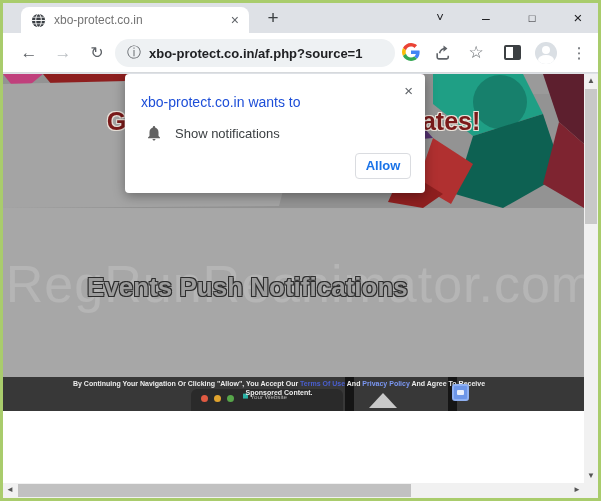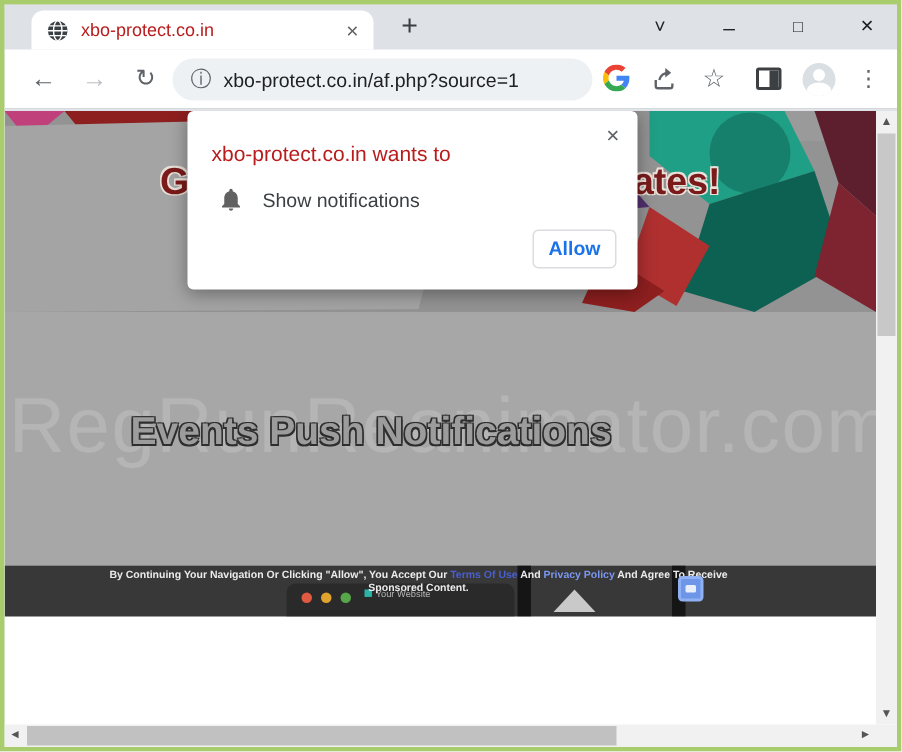--- a/index.html
+++ b/index.html
@@ -3,38 +3,38 @@
 <meta charset="utf-8">
 <style>
   * { margin:0; padding:0; box-sizing:border-box; }
   html,body { width:601px; height:501px; }
   body { font-family:"Liberation Sans", sans-serif; background:#fff; }
   .window { position:relative; width:601px; height:501px; border:3px solid #a9cc6c; background:#dee1e6; overflow:hidden; }
 
   
   .titlebar { position:absolute; left:0; top:0; width:595px; height:30px; background:#dee1e6; }
   .tab { position:absolute; left:18px; top:4px; width:228px; height:26px; background:#fff; border-radius:8px 8px 0 0; display:flex; align-items:center; padding:0 8px 0 10px; }
-  .tab-title { flex:1; font-size:12px; color:#b91c1c; margin-left:8px; white-space:nowrap; overflow:hidden; }
+  .tab-title { flex:1; font-size:12px; color:#737373; margin-left:8px; white-space:nowrap; overflow:hidden; }
   .tab-close { font-size:14px; color:#5f6368; cursor:pointer; padding:0 2px; }
   .newtab { position:absolute; left:258px; top:3px; font-size:19px; color:#3c4043; width:24px; height:24px; text-align:center; line-height:24px; cursor:pointer; }
   .wctl { position:absolute; top:0; height:30px; width:30px; text-align:center; line-height:30px; color:#202124; cursor:pointer; }
   .wctl.search { left:422px; font-size:13px; }
   .wctl.min { left:468px; font-size:14px; }
   .wctl.max { left:514px; font-size:11px; }
   .wctl.close { left:560px; font-size:15px; }
 
   
   .navbar { position:absolute; left:0; top:30px; width:595px; height:40px; background:#fff; border-bottom:1px solid #d6d9dc; }
   .navic { position:absolute; top:0; height:40px; width:28px; text-align:center; line-height:40px; color:#5f6368; font-size:17px; cursor:pointer; }
   .navic.back { left:12px; }
   .navic.fwd { left:46px; color:#bcc0c4; }
   .navic.reload { left:80px; font-size:16px; }
   .omnibox { position:absolute; left:112px; top:6px; width:280px; height:28px; background:#eef1f3; border-radius:14px; display:flex; align-items:center; padding:0 12px; cursor:text; }
   .info-glyph { font-size:14px; color:#5f6368; margin-right:8px; }
-  .url { font-size:13px; color:#202124; white-space:nowrap; }
+  .url { font-size:13px; color:#202124; white-space:nowrap;font-weight:bold; }
   .actic { position:absolute; top:10px; width:20px; height:20px; cursor:pointer; text-align:center; }
   .g-icon { left:398px; }
   .share-icon { left:430px; }
   .star-icon { left:463px; font-size:17px; color:#5f6368; line-height:20px; }
   .panel-icon { left:501px; }
   .panel-outer { width:17px; height:15px; border:2px solid #3c4043; border-radius:2px; margin-top:2px; position:relative; }
   .panel-fill { position:absolute; right:0; top:0; width:6px; height:11px; background:#3c4043; }
   .avatar { left:532px; width:22px; height:22px; top:9px; border-radius:50%; background:#dadfe4; overflow:hidden; position:absolute; cursor:pointer; }
   .avatar .head { position:absolute; left:7px; top:4px; width:8px; height:8px; border-radius:50%; background:#fff; }
   .avatar .body { position:absolute; left:3px; top:13px; width:16px; height:10px; border-radius:50%; background:#fff; }
@@ -85,21 +85,21 @@
   .vscroll .down { bottom:0; }
   .hscroll { position:absolute; left:0; top:409px; width:581px; height:15px; background:#f1f1f1; z-index:10; }
   .hthumb { position:absolute; left:15px; top:1px; width:393px; height:13px; background:#c1c1c1; cursor:pointer; }
   .hscroll .left { left:0; top:0; }
   .hscroll .right { right:0; top:0; }
   .corner { position:absolute; left:581px; top:409px; width:14px; height:15px; background:#f1f1f1; z-index:10; }
 
   
   .dialog { position:absolute; left:122px; top:0px; width:300px; height:119px; background:#fff; border-radius:4px; box-shadow:0 3px 12px rgba(0,0,0,.35); z-index:20; }
   .dlg-close { position:absolute; right:12px; top:8px; font-size:15px; color:#5f6368; cursor:pointer; }
-  .dlg-title { position:absolute; left:16px; top:20px; font-size:14px; color:#b91c1c; }
+  .dlg-title { position:absolute; left:16px; top:20px; font-size:14px; color:#1d4ed8; }
   .dlg-row { position:absolute; left:20px; top:50px; display:flex; align-items:center; }
   .dlg-perm { font-size:13px; color:#3c4043; margin-left:12px; }
   .dlg-btns { position:absolute; right:14px; bottom:14px; display:flex; gap:10px; }
   .dlg-btn { min-width:56px; height:26px; background:#fff; border:1px solid #dadce0; border-radius:4px; color:#1a73e8; font-size:13px; font-weight:bold;
     text-align:center; line-height:24px; padding:0 8px; cursor:pointer; font-family:"Liberation Sans",sans-serif; }
 </style>
 </head>
 <body>
 
 <div class="window">

